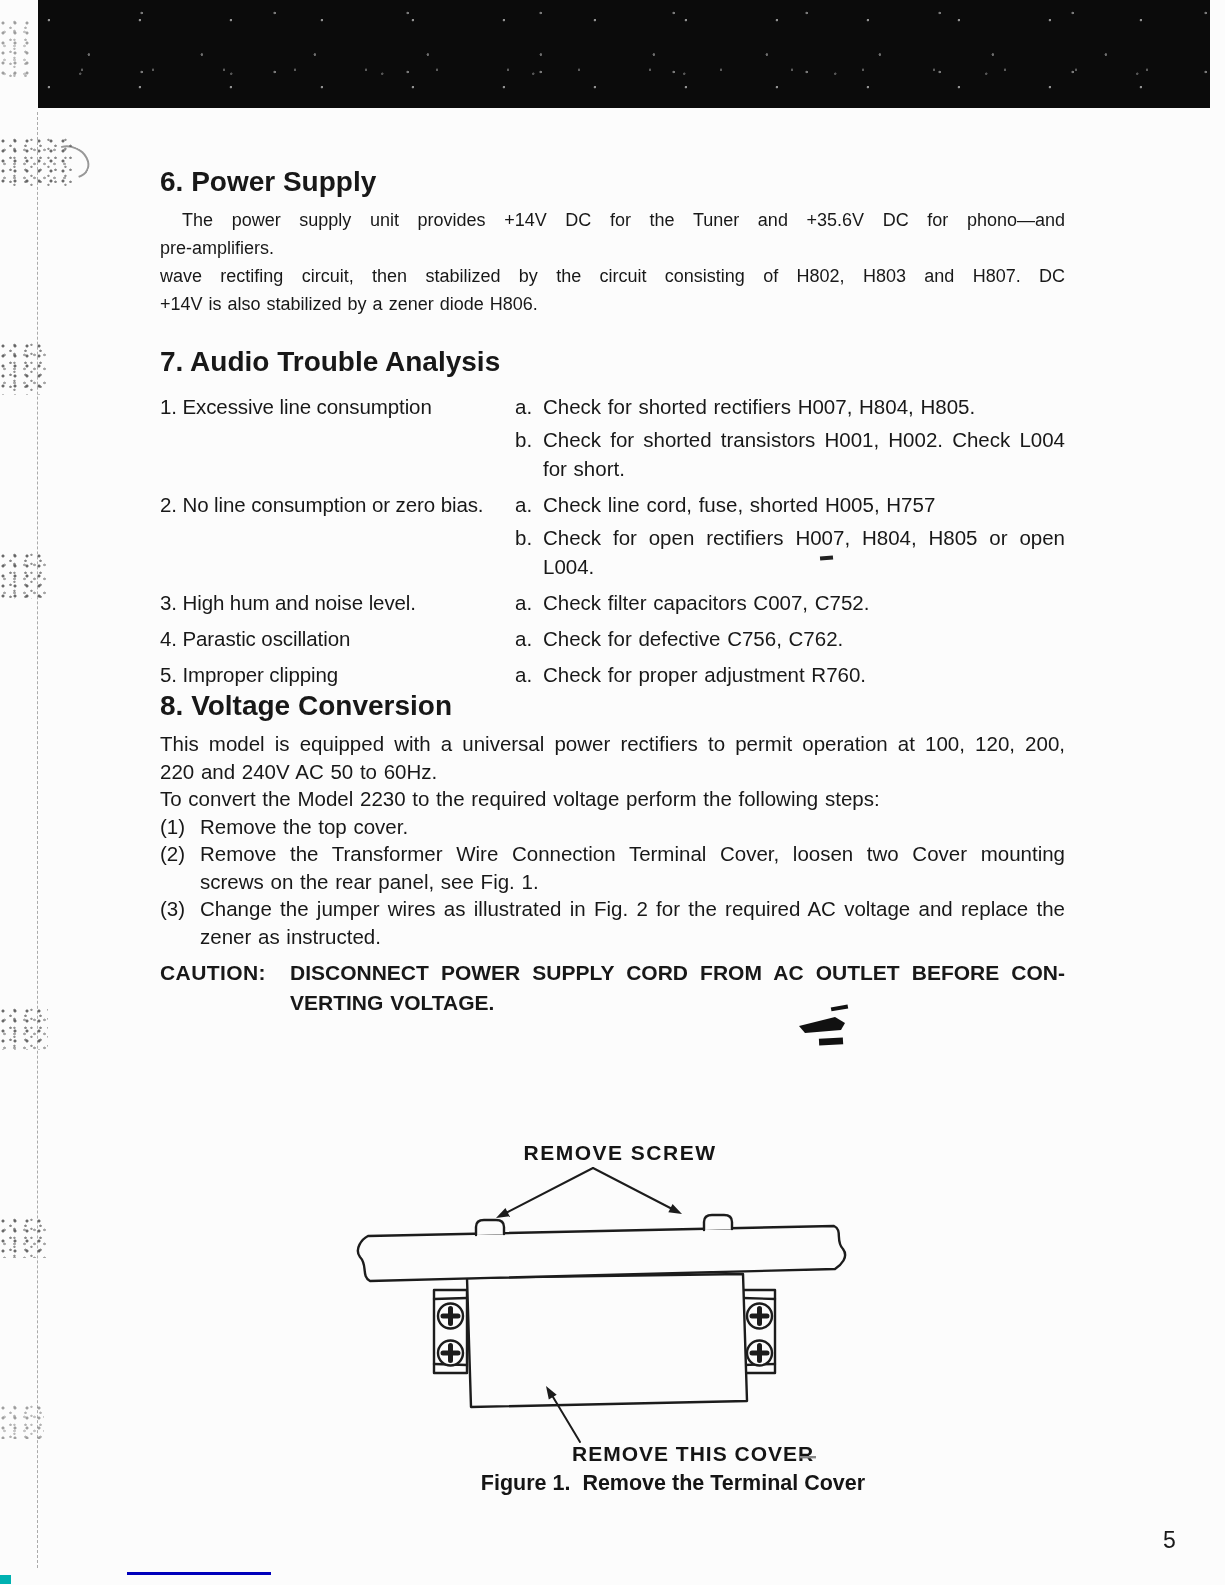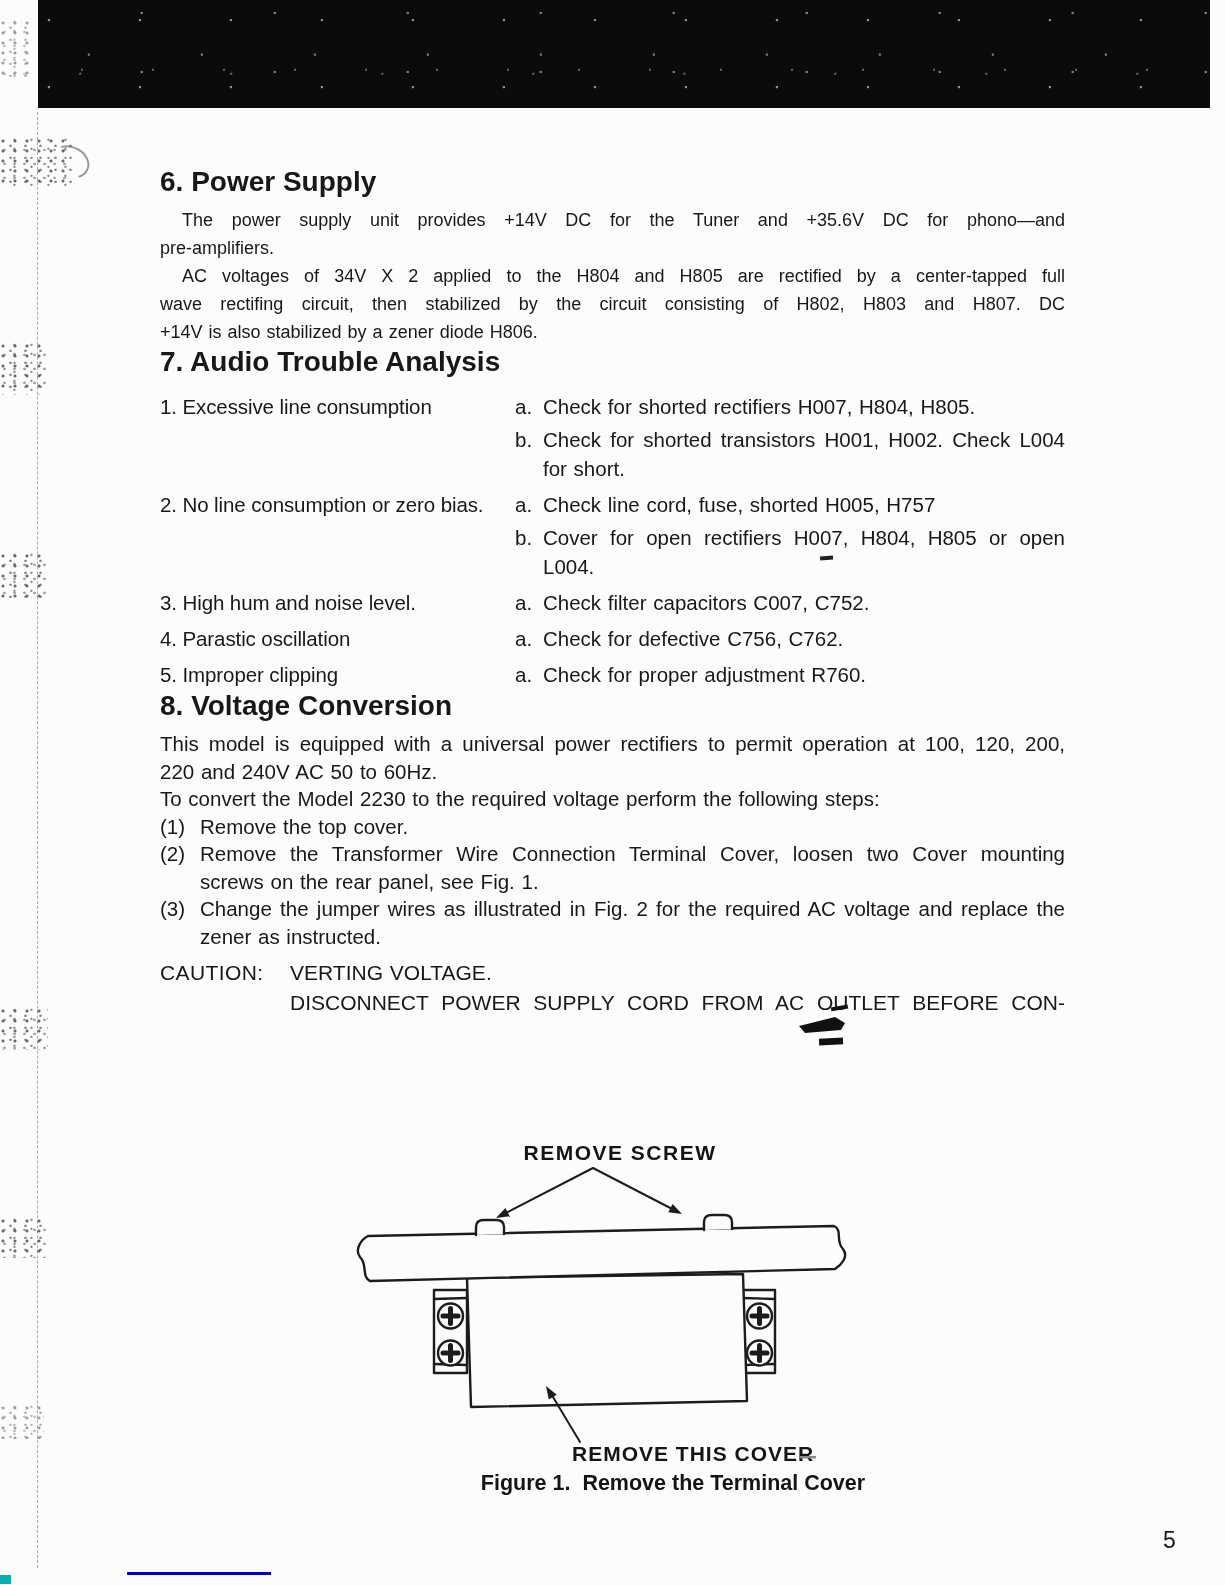--- a/index.html
+++ b/index.html
@@ -40,21 +40,21 @@
 
   .trouble-table{margin-top:14px;font-size:20.5px;line-height:29px;}
   .trow{display:grid;grid-template-columns:355px 1fr;margin-bottom:3px;}
   .titem{white-space:nowrap;letter-spacing:-0.1px;}
   .check{position:relative;padding-left:28px;margin-bottom:4px;}
   .clabel{position:absolute;left:0;top:0;}
 
   #sec-voltage .para, #sec-voltage .step{font-size:20.5px;line-height:27.5px;}
   .step{position:relative;padding-left:40px;margin:0;}
   .step-label{position:absolute;left:0;top:0;}
-  .caution{position:relative;padding-left:130px;margin-top:8px;font-size:21px;line-height:30px;}
+  .caution{position:relative;padding-left:130px;margin-top:8px;font-size:21px;line-height:30px;font-weight:bold;}
   .caution-label{position:absolute;left:0;top:0;letter-spacing:.4px;}
 
   
   .figure-wrap{position:absolute;left:330px;top:1120px;width:600px;height:400px;}
   .fig text{font-family:"Liberation Sans",sans-serif;fill:#151515;}
 
   .ink-blot{position:absolute;left:795px;top:1000px;}
   .tiny-dash{position:absolute;left:820px;top:556px;width:13px;height:3.5px;background:#222;transform:rotate(-5deg);}
 
   .page-number{position:absolute;left:1163px;top:1527px;font-size:23px;}
@@ -78,21 +78,20 @@
   <div class="speckle" style="left:0;top:1218px;width:46px;height:40px"></div>
   <div class="speckle" style="left:0;top:1405px;width:44px;height:34px;opacity:.5"></div>
 
   <section class="sec" id="sec-power" style="top:166px">
     <h2 class="sec-h">6. Power Supply</h2>
     <p class="para">
       <span class="jline indent">The power supply unit provides +14V DC for the Tuner and +35.6V DC for phono—and</span>
       <span class="jline last">pre-amplifiers.</span>
     </p>
     <p class="para">
-      <span class="jline indent">AC voltages of 34V X 2 applied to the H804 and H805 are rectified by a center-tapped full</span>
       <span class="jline">wave rectifing circuit, then stabilized by the circuit consisting of H802, H803 and H807. DC</span>
       <span class="jline last">+14V is also stabilized by a zener diode H806.</span>
     </p>
   </section>
 
   <section class="sec" id="sec-trouble" style="top:346px">
     <h2 class="sec-h">7. Audio Trouble Analysis</h2>
     <div class="trouble-table">
 
       <div class="trow">
@@ -112,21 +111,21 @@
 
       <div class="trow">
         <div class="titem">2. No line consumption or zero bias.</div>
         <div>
           <div class="check">
             <span class="clabel">a.</span>
             <span class="jline last">Check line cord, fuse, shorted H005, H757</span>
           </div>
           <div class="check">
             <span class="clabel">b.</span>
-            <span class="jline">Cover for open rectifiers H007, H804, H805 or open</span>
+            <span class="jline">Check for open rectifiers H007, H804, H805 or open</span>
             <span class="jline last">L004.</span>
           </div>
         </div>
       </div>
 
       <div class="trow">
         <div class="titem">3. High hum and noise level.</div>
         <div>
           <div class="check">
             <span class="clabel">a.</span>
@@ -178,22 +177,22 @@
       <span class="jline last">screws on the rear panel, see Fig. 1.</span>
     </div>
     <div class="step">
       <span class="step-label">(3)</span>
       <span class="jline">Change the jumper wires as illustrated in Fig. 2 for the required AC voltage and replace the</span>
       <span class="jline last">zener as instructed.</span>
     </div>
 
     <div class="caution">
       <span class="caution-label">CAUTION:</span>
+      <span class="jline">DISCONNECT POWER SUPPLY CORD FROM AC OUTLET BEFORE CON-</span>
       <span class="jline last">VERTING VOLTAGE.</span>
-      <span class="jline">DISCONNECT POWER SUPPLY CORD FROM AC OUTLET BEFORE CON-</span>
     </div>
   </section>
 
   <svg class="ink-blot" width="70" height="55" viewBox="0 0 70 55">
     <rect x="36" y="6" width="17" height="4" fill="#111" transform="rotate(-10 44 8)"></rect>
     <polygon points="4,26 40,17 50,23 46,30 10,33" fill="#111"></polygon>
     <rect x="24" y="38" width="24" height="7" fill="#111" transform="rotate(-3 36 41)"></rect>
   </svg>
   <div class="tiny-dash"></div>
 

